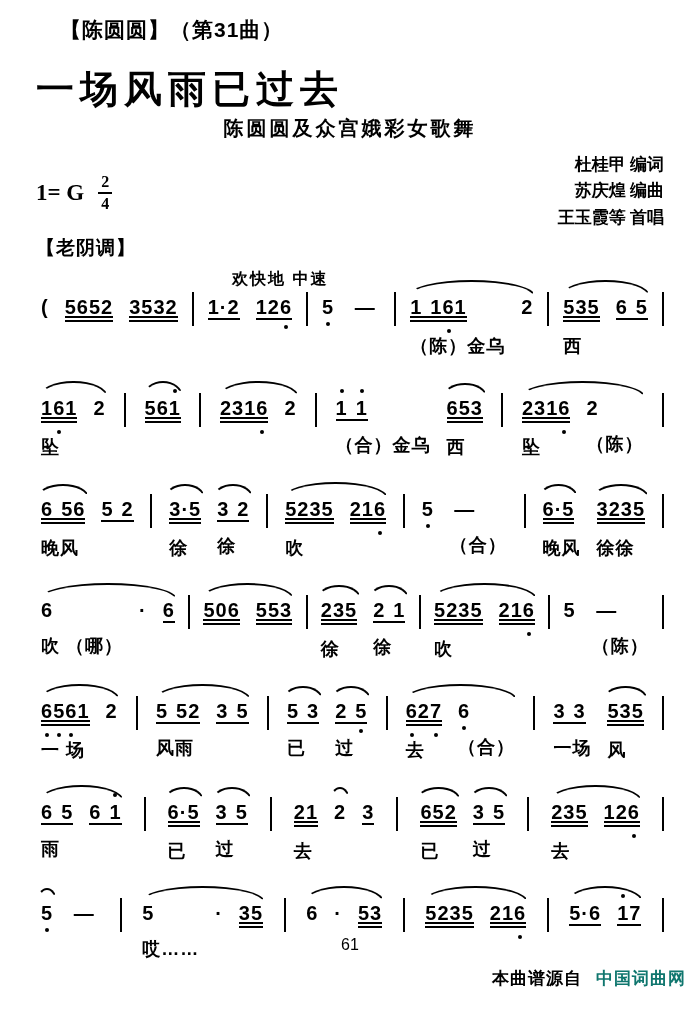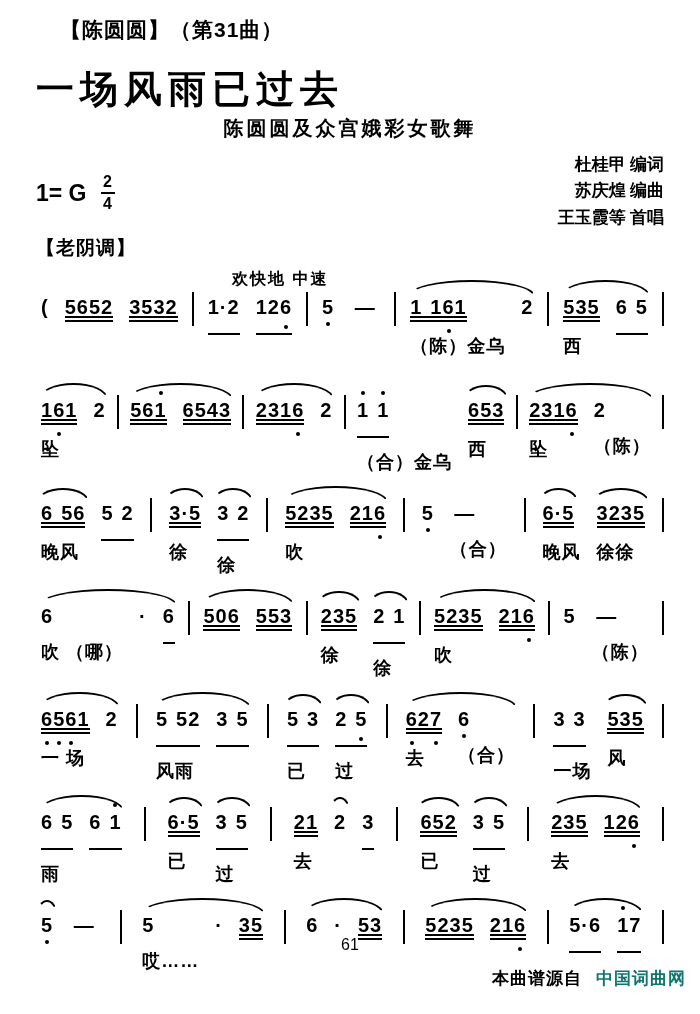--- a/index.html
+++ b/index.html
@@ -9,21 +9,21 @@
   }
   .page{padding:16px 36px 0 36px;position:relative;height:998px;box-sizing:border-box;}
 
   
   .series{font-size:21px;font-weight:700;letter-spacing:1px;margin-left:24px;}
   .title{text-align:left;font-family:"DejaVu Serif","Liberation Serif",serif;
          font-weight:900;font-size:38px;letter-spacing:6px;margin-top:20px;}
   .subtitle{text-align:center;font-family:"Liberation Serif",serif;
             font-weight:700;font-size:20px;letter-spacing:3px;}
   .meta{display:flex;justify-content:space-between;align-items:flex-start;margin-top:10px;}
-  .keysig{font-family:Liberation Sans, sans-serif;font-weight:700;font-size:23px;
+  .keysig{font-family:Liberation Serif, serif;font-weight:700;font-size:23px;
           display:flex;align-items:center;gap:14px;margin-top:22px;}
   .frac{display:inline-flex;flex-direction:column;align-items:center;
         font-size:16px;line-height:1;font-weight:700;}
   .frac .bar-line{width:14px;height:2px;background:#000;margin:2px 0;}
   .credits{text-align:right;font-family:"Liberation Serif",serif;font-weight:700;
            font-size:17px;line-height:1.55;}
   .mode{font-weight:700;font-size:19px;margin-top:4px;letter-spacing:1px;}
 
   
   .score{margin-top:34px;position:relative;}
@@ -33,21 +33,21 @@
   .measure{display:flex;align-items:flex-start;gap:16px;position:relative;padding:0 5px;}
   .measure.arc::before{content:"";position:absolute;left:3px;right:3px;top:-15px;height:12px;
       border:2px solid transparent;border-top:2px solid #000;
       border-radius:50% / 100% 100% 0 0;}
   .g{display:flex;flex-direction:column;align-items:flex-start;}
   .nrow{position:relative;white-space:nowrap;font-weight:700;font-size:20px;line-height:24px;
         letter-spacing:1px;}
   .g.garc .nrow::before{content:"";position:absolute;left:-4px;right:-4px;top:-13px;height:10px;
       border:2px solid transparent;border-top:2px solid #000;
       border-radius:50% / 100% 100% 0 0;}
-  .g.u1 .nrow{padding-bottom:16px;background-image:linear-gradient(#000,#000);
+  .g.u1 .nrow{padding-bottom:1px;background-image:linear-gradient(#000,#000);
       background-repeat:no-repeat;background-size:100% 2px;background-position:0 100%;}
   .g.u2 .nrow{padding-bottom:3px;
       background-image:linear-gradient(#000,#000),linear-gradient(#000,#000);
       background-repeat:no-repeat;
       background-size:100% 2px,100% 2px;
       background-position:0 100%,0 calc(100% - 4px);}
   .note{display:inline-block;position:relative;}
   .note.dash{width:30px;text-align:center;}
   .sp{display:inline-block;width:8px;}
   .dot-above,.dot-below{position:absolute;left:50%;transform:translateX(-50%);
@@ -168,24 +168,20 @@
             <div class="nrow"><span class="note">2</span></div>
             <div class="ly"></div>
           </div>
         </div>
         <div class="bar"></div>
         <div class="measure arc">
           <div class="g u2">
             <div class="nrow"><span class="note">5</span><span class="note">6</span><span class="note">1<span class="dot-above"></span></span></div>
             <div class="ly"></div>
           </div>
-          <div class="g u2">
-            <div class="nrow"><span class="note">6</span><span class="note">5</span><span class="note">4</span><span class="note">3</span></div>
-            <div class="ly"></div>
-          </div>
         </div>
         <div class="bar"></div>
         <div class="measure arc">
           <div class="g u2">
             <div class="nrow"><span class="note">2</span><span class="note">3</span><span class="note">1</span><span class="note">6<span class="dot-below"></span></span></div>
             <div class="ly"></div>
           </div>
           <div class="g u0">
             <div class="nrow"><span class="note">2</span></div>
             <div class="ly"></div>

